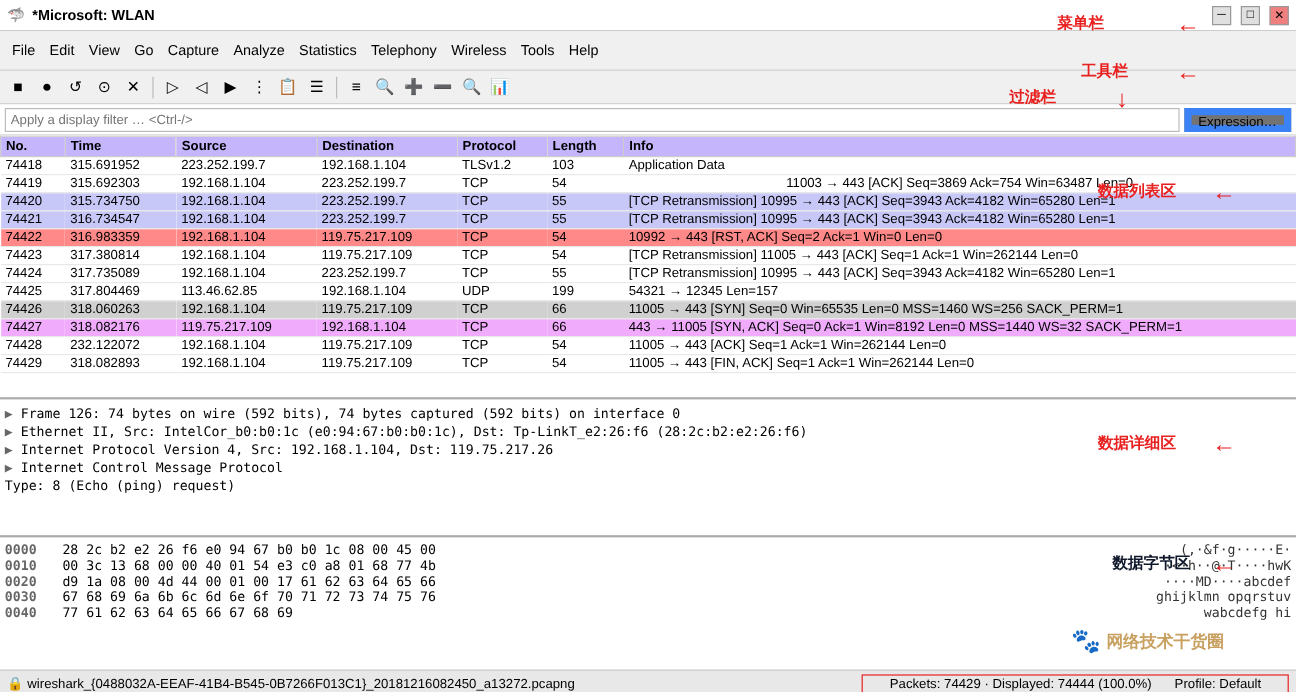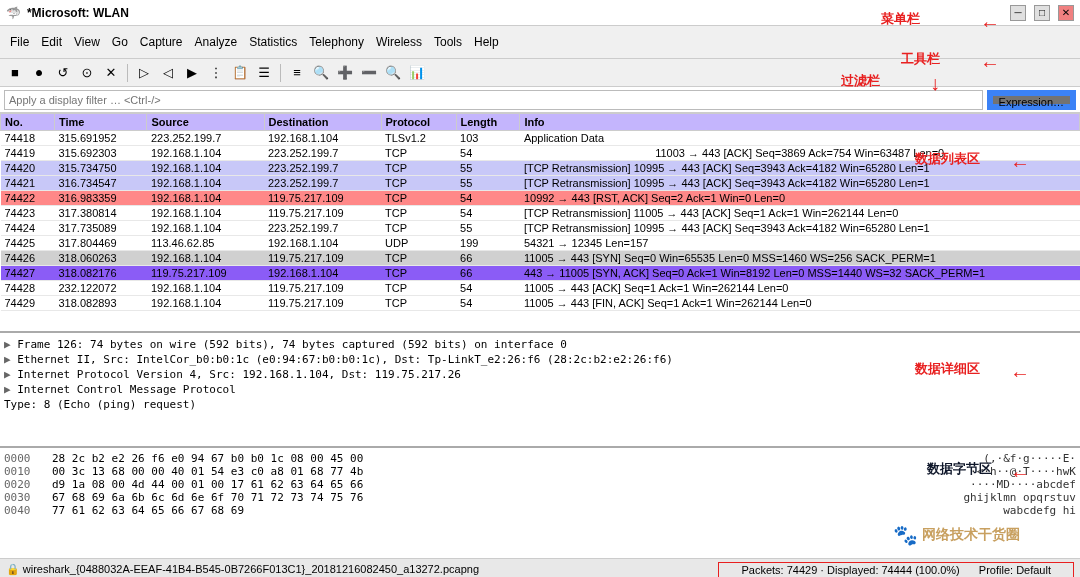--- a/index.html
+++ b/index.html
@@ -32,21 +32,21 @@
     #packet-list tbody tr { border-bottom: 1px solid #e8e8e8; }
     #packet-list tbody td { padding: 1px 4px; white-space: nowrap; overflow: hidden; }
 
     
     #packet-detail { background: #fff; border-bottom: 2px solid #aaa; padding: 4px; height: 115px; overflow: hidden; font-size: 11px; font-family: monospace; }
     .detail-line { padding: 1px 0; cursor: pointer; }
 
     
     #packet-bytes { background: #fff; padding: 4px; height: 110px; overflow: hidden; font-size: 11px; font-family: monospace; }
     .bytes-row { display: flex; gap: 8px; }
-    .bytes-offset { color: #666; width: 40px; }
+    .bytes-offset { color: #666; width: 40px; font-weight: bold; }
     .bytes-hex { flex: 1; }
     .bytes-ascii { color: #333; }
 
     
     #statusbar { background: #e8e8e8; border-top: 1px solid #ccc; display: flex; align-items: center; justify-content: space-between; padding: 2px 6px; height: 22px; font-size: 11px; }
   </style>
 </head>
 <body>
 
 <div id="titlebar">
@@ -190,21 +190,21 @@
         </tr>
         <tr style="background: rgb(208, 208, 208);">
           <td>74426</td>
           <td>318.060263</td>
           <td>192.168.1.104</td>
           <td>119.75.217.109</td>
           <td>TCP</td>
           <td>66</td>
           <td style="max-width: 400px; overflow: hidden; text-overflow: ellipsis;">11005 → 443 [SYN] Seq=0 Win=65535 Len=0 MSS=1460 WS=256 SACK_PERM=1</td>
         </tr>
-        <tr style="background: #8b5cf6;">
+        <tr style="background: #f0abfc;">
           <td>74427</td>
           <td>318.082176</td>
           <td>119.75.217.109</td>
           <td>192.168.1.104</td>
           <td>TCP</td>
           <td>66</td>
           <td style="max-width: 400px; overflow: hidden; text-overflow: ellipsis;">443 → 11005 [SYN, ACK] Seq=0 Ack=1 Win=8192 Len=0 MSS=1440 WS=32 SACK_PERM=1</td>
         </tr>
         <tr style="background: rgb(255, 255, 255);">
           <td>74428</td>

